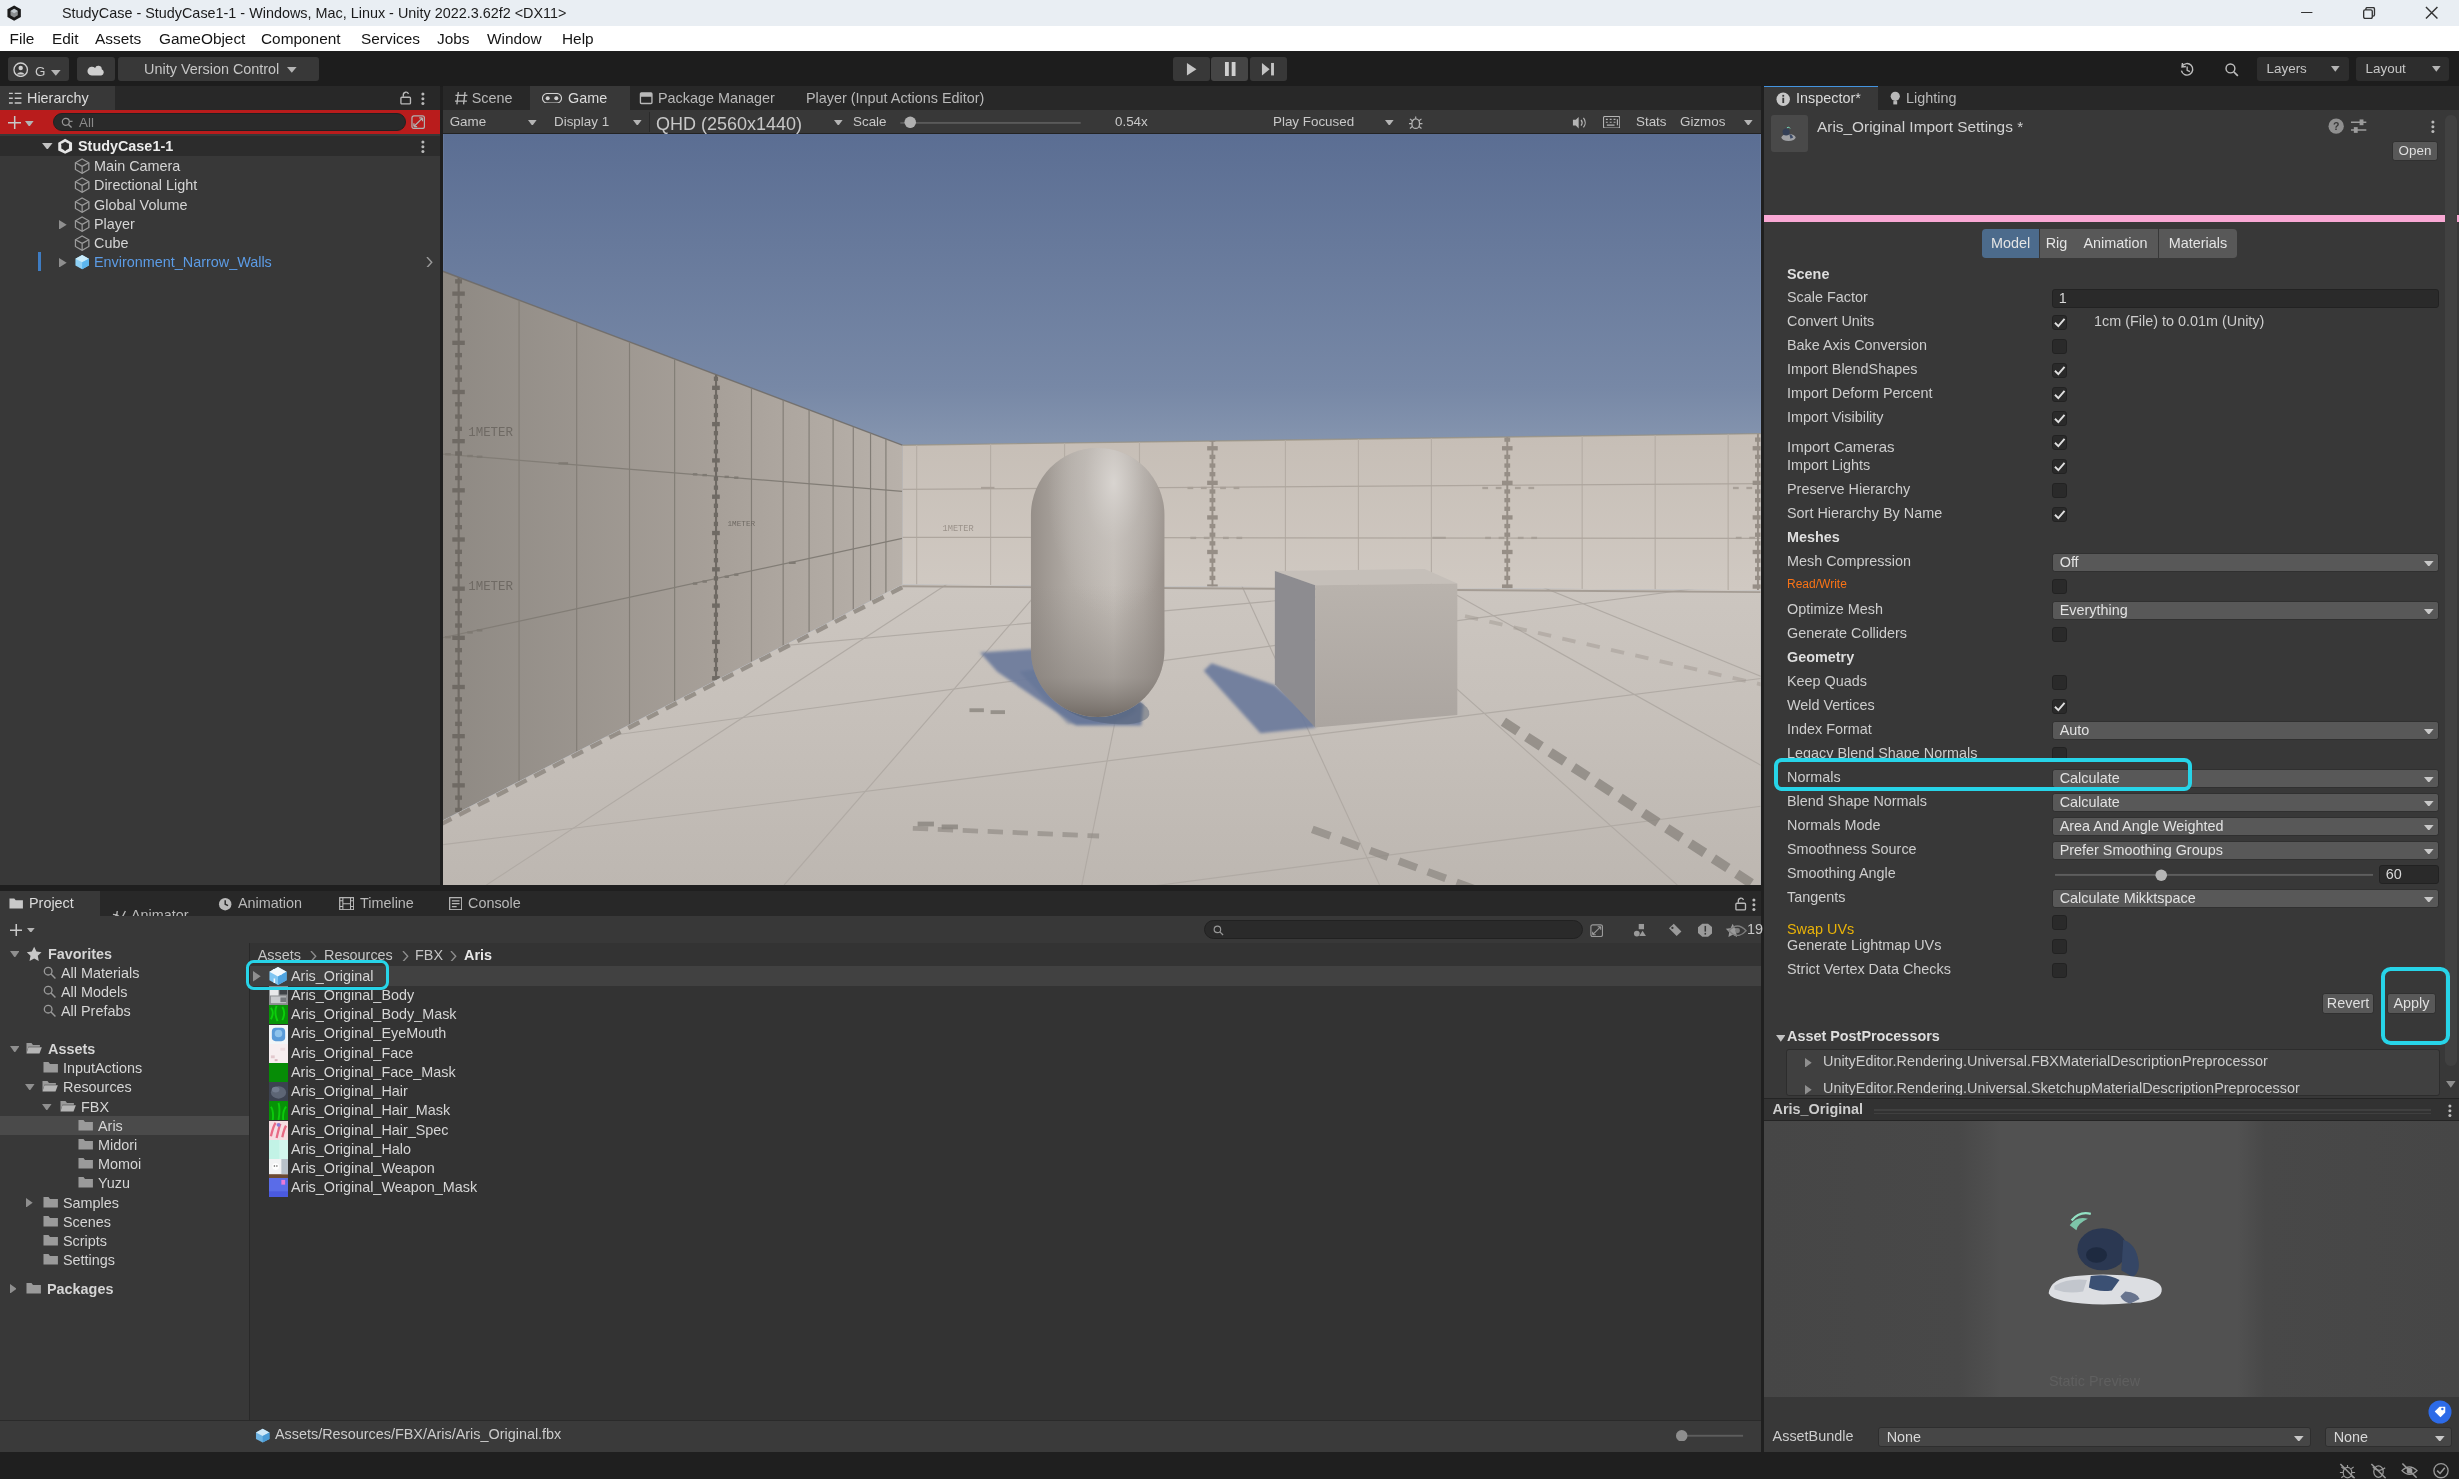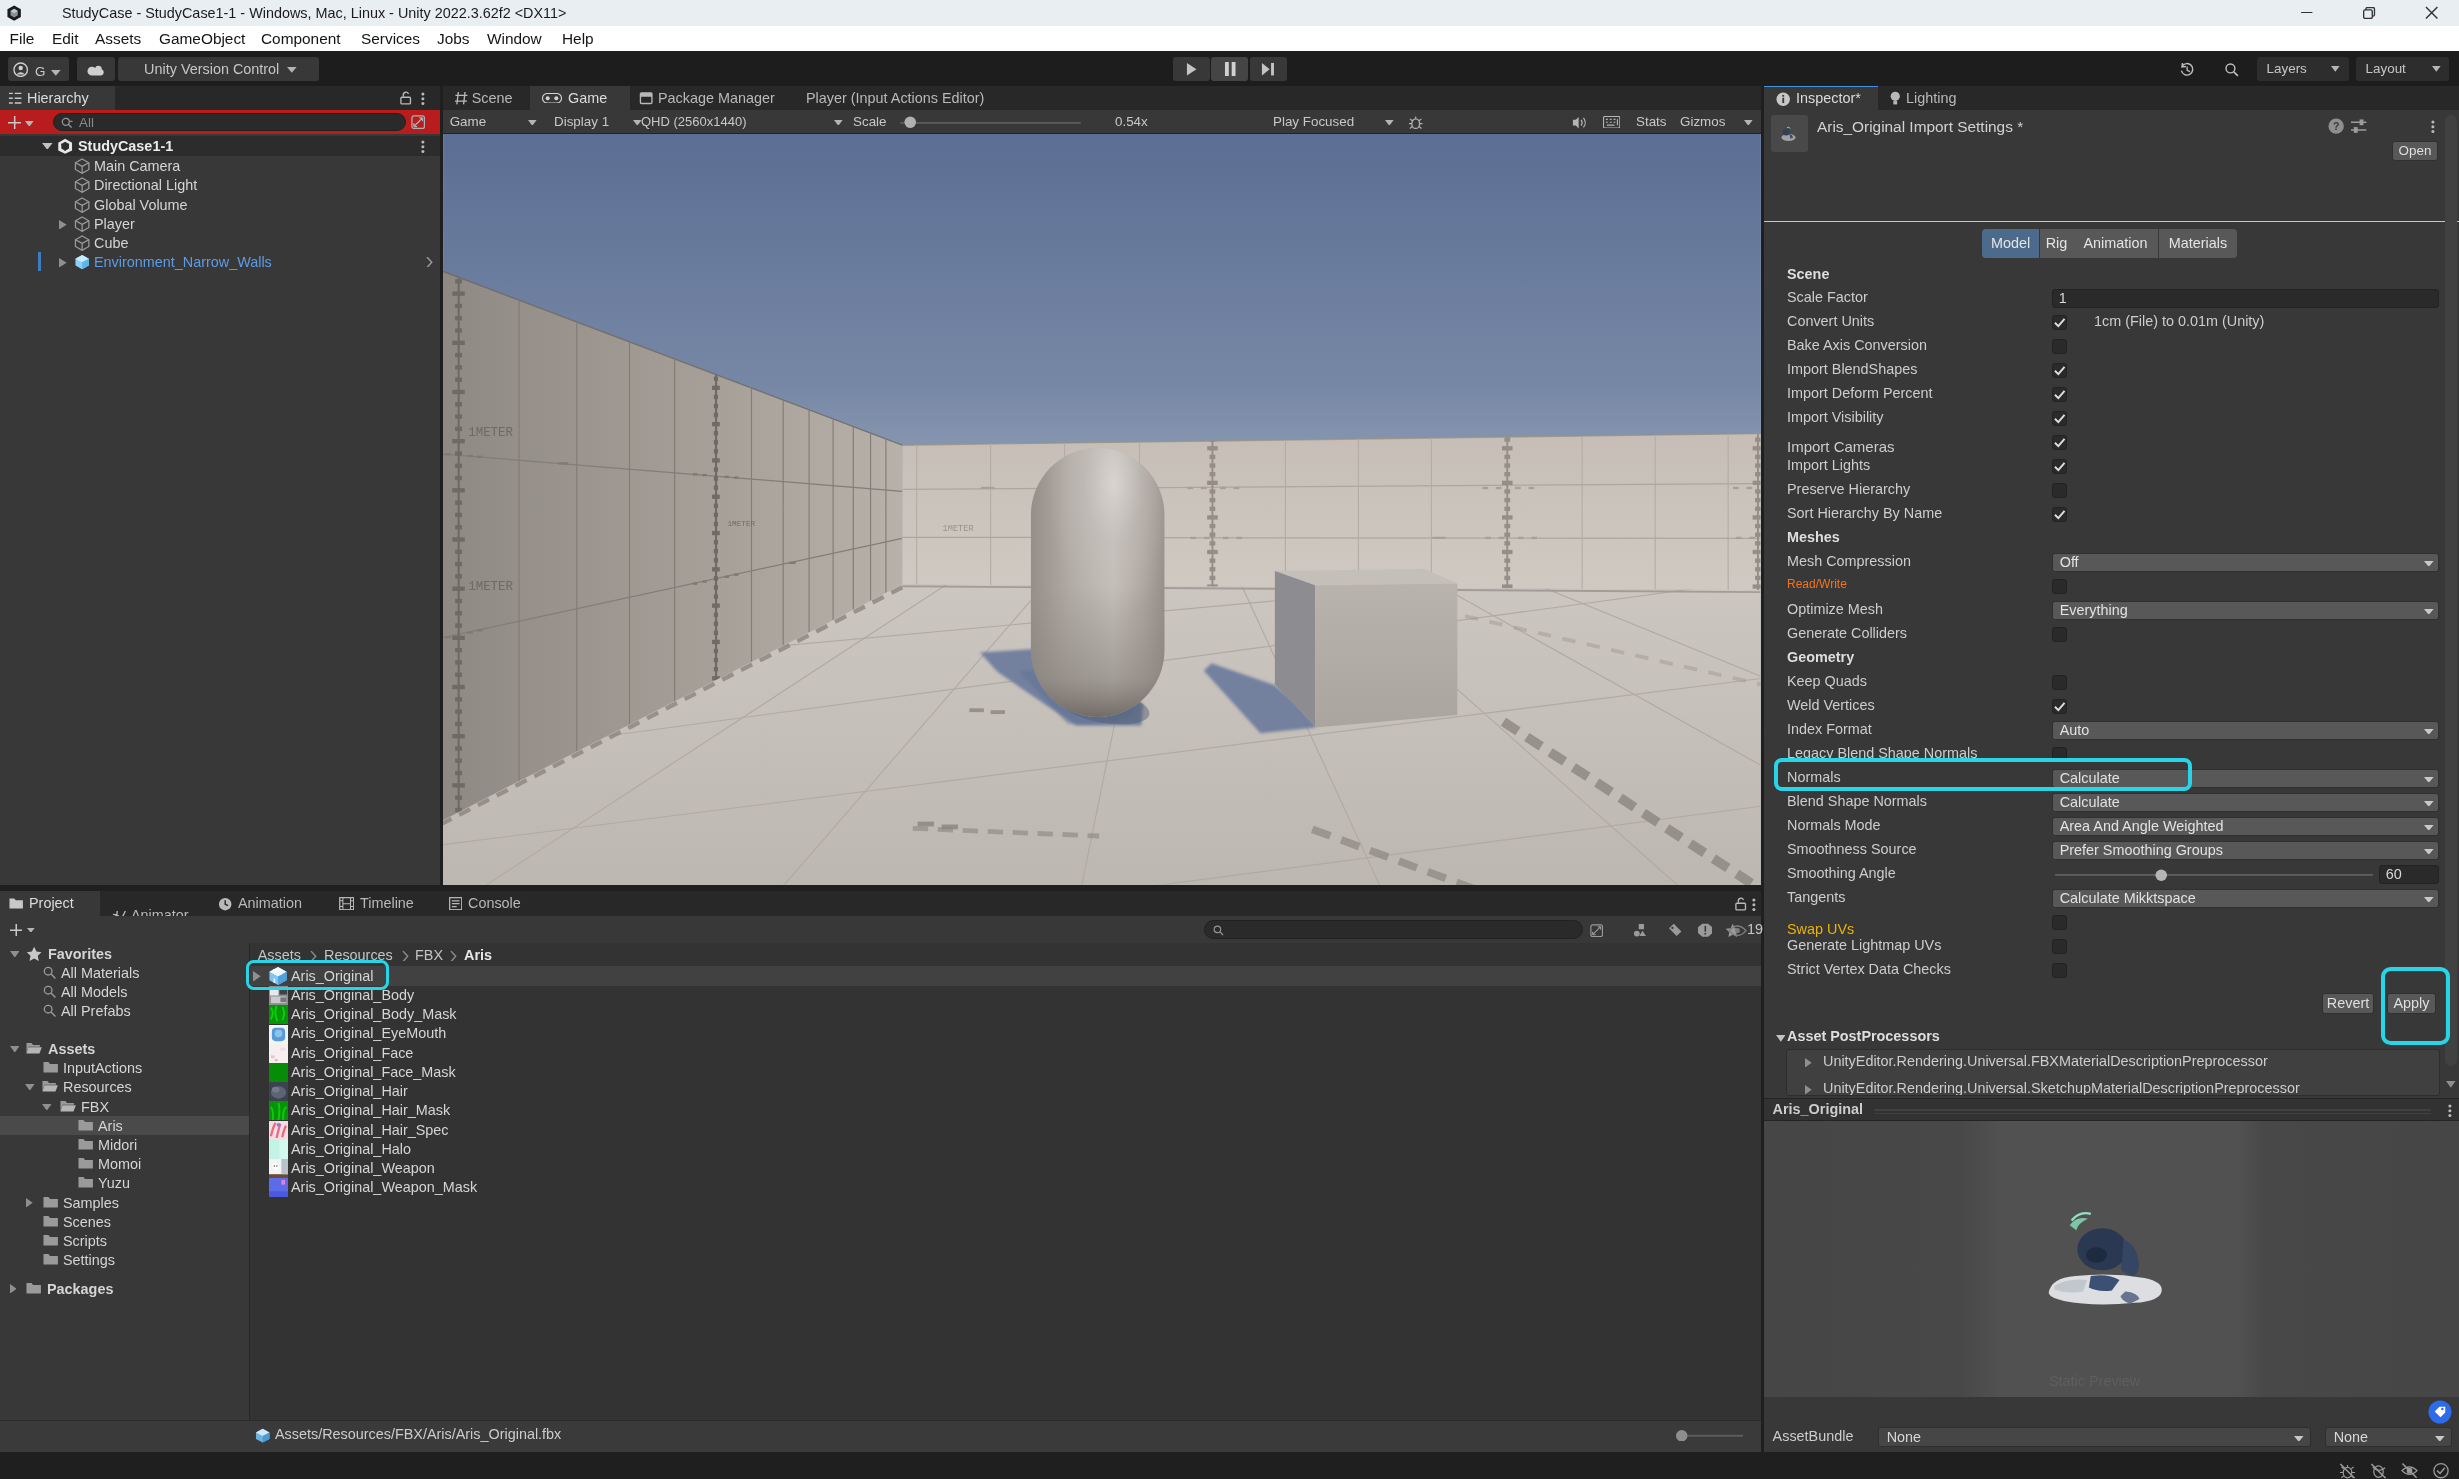--- a/index.html
+++ b/index.html
@@ -249,21 +249,21 @@
     <div class="abs" style="left:0;top:24px;width:1318px;height:24px;background:#383838;border-bottom:1px solid #232323;">
       <div class="txt" style="left:6.7px;top:3.8px;color:#c8c8c8;font-size:13.4px;">Game</div>
       <svg style="left:85px;top:9.6px" width="8.6" height="5.8" viewBox="0 0 9 6">
           <path d="M0 0 L9 0 L4.5 6 Z" fill="#b4b4b4"></path>
         </svg>
       <div class="txt" style="left:111px;top:3.8px;color:#c8c8c8;font-size:13.4px;">Display 1</div>
       <svg style="left:190px;top:9.6px" width="8.6" height="5.8" viewBox="0 0 9 6">
           <path d="M0 0 L9 0 L4.5 6 Z" fill="#b4b4b4"></path>
         </svg>
       <div class="abs" style="left:206px;top:1.9px;width:1px;height:20px;background:#2a2a2a;"></div>
-      <div class="txt" style="left:198px;top:3.8px;color:#c8c8c8;font-size:13px;">QHD (2560x1440)</div>
+      <div class="txt" style="left:213px;top:3.8px;color:#c8c8c8;font-size:18px;">QHD (2560x1440)</div>
       <svg style="left:391px;top:9.6px" width="8.6" height="5.8" viewBox="0 0 9 6">
           <path d="M0 0 L9 0 L4.5 6 Z" fill="#b4b4b4"></path>
         </svg>
       <div class="txt" style="left:410px;top:3.8px;color:#c8c8c8;font-size:13.4px;">Scale</div>
       <svg style="left:456px;top:10.6px" width="183" height="3.8" viewBox="0 0 190 4">
           <rect y="1" width="190" height="2" fill="#5a5a5a"></rect>
         </svg>
       <svg style="left:461px;top:5.8px" width="12.5" height="12.5" viewBox="0 0 13 13">
           <circle cx="6.5" cy="6.5" r="6" fill="#b0b0b0"></circle>
         </svg>
@@ -968,21 +968,21 @@
           <circle cx="6.5" cy="5.5" r="4.8" fill="#b9b9b9"></circle>
           <rect x="4.5" y="10.5" width="4" height="3.5" fill="#b9b9b9"></rect>
         </svg>
         <span style="margin-left:25px;">Lighting</span>
       </div>
     </div>
     <div id="insp-body">
         <svg style="left:682px;top:29px" width="9.6" height="6.7" viewBox="0 0 10 7">
           <path d="M5 0 L10 7 L0 7 Z" fill="#8f8f8f"></path>
         </svg>
-        <div class="abs" style="left:0;top:24px;width:696px;height:112px;background:#383838;border-bottom:1px solid #f9a8d4;">
+        <div class="abs" style="left:0;top:24px;width:696px;height:112px;background:#383838;border-bottom:7px solid #f9a8d4;">
 <div class="abs" style="left:6.7px;top:4.8px;width:37px;height:37px;background:#494949;border-radius:2.9px;">
             <svg style="left:8.6px;top:10.6px" width="19" height="17.3" viewBox="0 0 24 22">
               <ellipse cx="12" cy="16" rx="9" ry="4.5" fill="#9fa1a5"></ellipse>
               <circle cx="9" cy="9" r="4.5" fill="#333f56"></circle>
               <path d="M13 11 q4 1 5 5 l-3.5 1.5 Z" fill="#3c4a66"></path>
               <path d="M10 3.5 q3 -2 4 1" stroke="#7adebe" stroke-width="1.2" fill="none"></path>
             </svg>
           </div>
 <div class="txt" style="left:53px;top:7.7px;color:#d2d2d2;font-size:15.4px;">Aris_Original Import Settings *</div>
 <svg style="left:564px;top:7.7px" width="16.3" height="16.3" viewBox="0 0 17 17">

